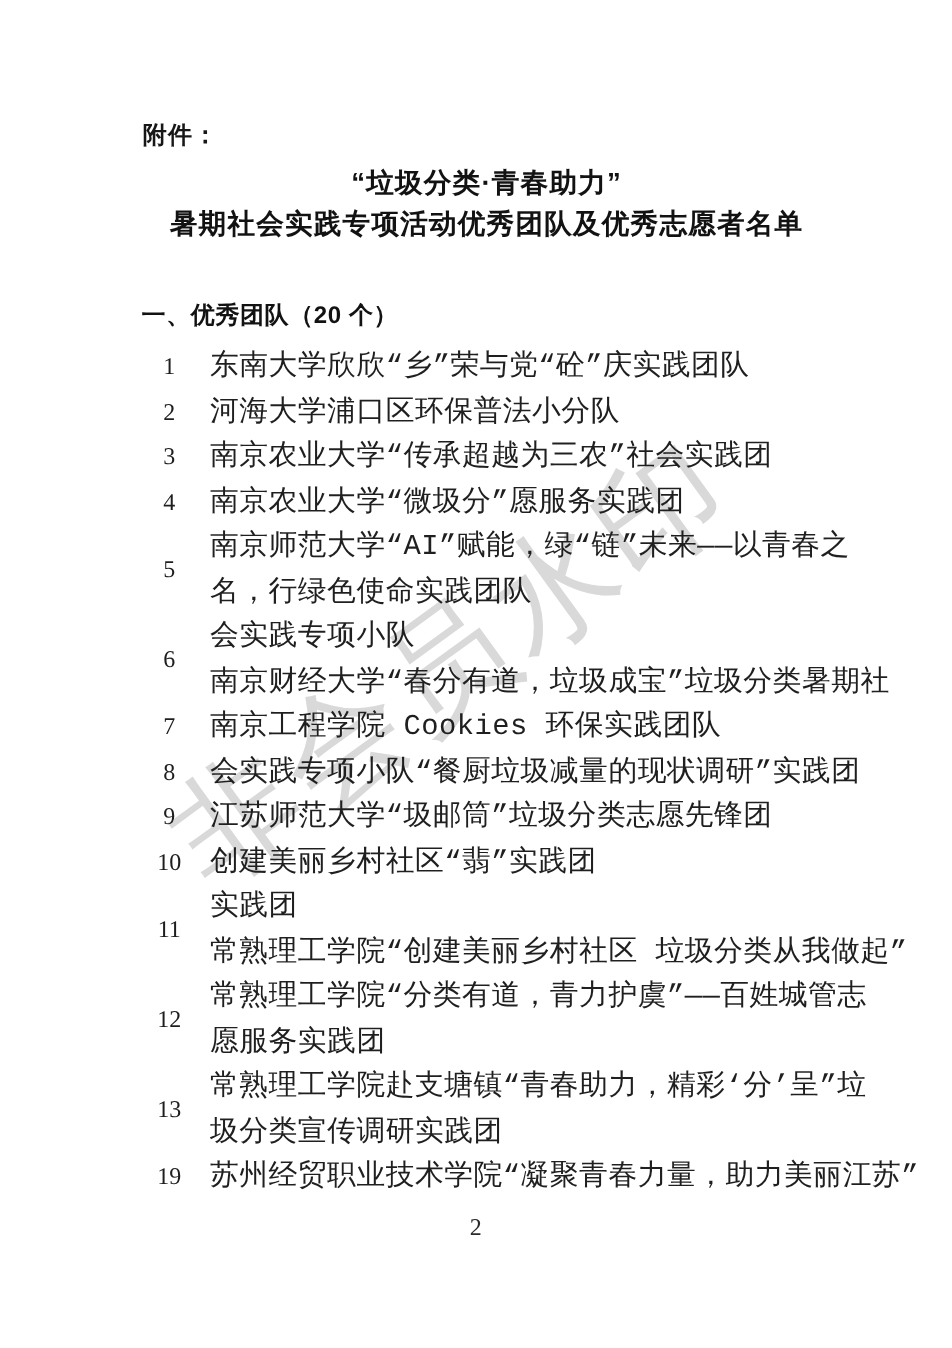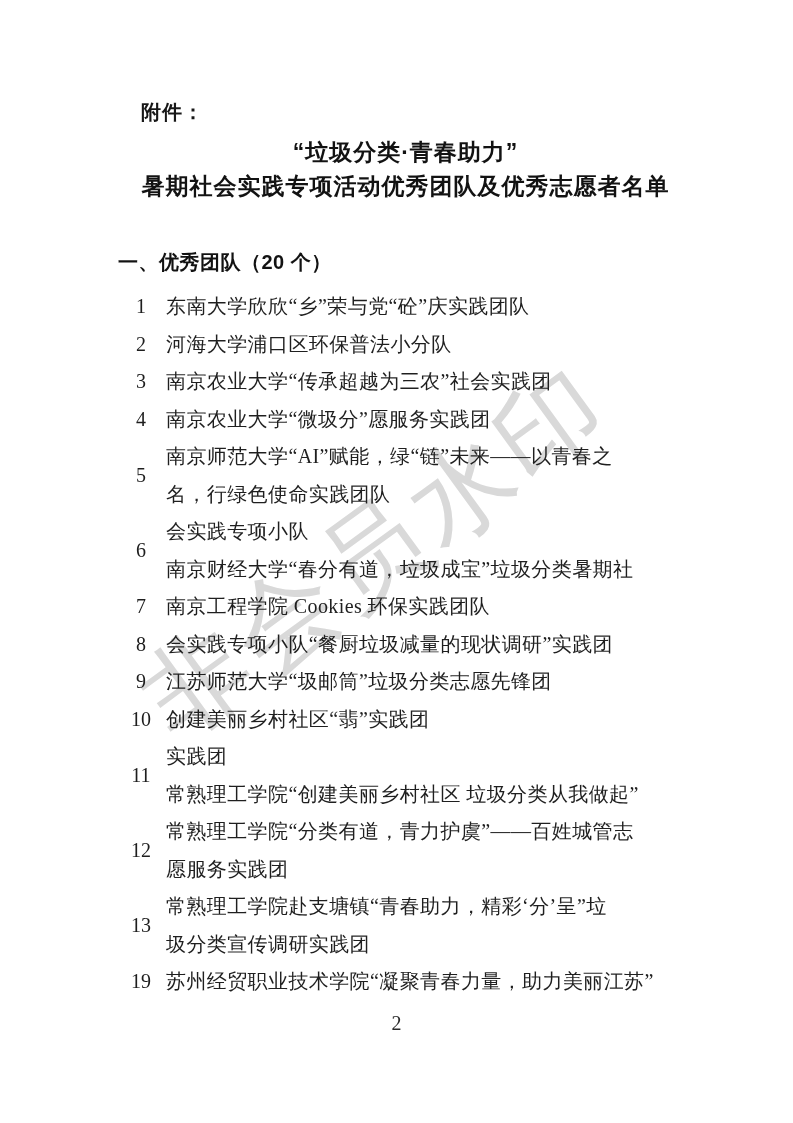--- a/index.html
+++ b/index.html
@@ -28,21 +28,20 @@
   .attachment-label {
     position: absolute;
     left: 119px;
     top: 99px;
     font-family: "Liberation Sans", "DejaVu Sans", sans-serif;
     font-weight: bold;
     font-size: 20px;
     letter-spacing: 1px;
     color: #171717;
     z-index: 1;
-    margin-left: 22px;
   }
   .doc-title {
     position: absolute;
     left: 9px;
     width: 793px;
     text-align: center;
     font-family: "Liberation Sans", "DejaVu Sans", sans-serif;
     font-weight: bold;
     font-size: 23px;
     letter-spacing: 1px;
@@ -74,26 +73,27 @@
   .team-row { display: flex; align-items: center; }
   .team-num {
     flex: none;
     width: 40px;
     text-align: center;
     font-size: 20px;
     line-height: 37.5px;
     color: #1e1e1e;
   }
   .team-text {
-    margin-left: 5px;
+    margin-left: 14px;
     width: 523px;
-    font-size: 20px;
+    font-size: 24px;
     line-height: 37.5px;
     letter-spacing: 0.4px;
     color: #1f1f1f;
+    font-family: Liberation Mono, monospace;
   }
   .team-line { white-space: nowrap; }
   .page-number {
     position: absolute;
     top: 1012px;
     left: 0;
     width: 793px;
     text-align: center;
     font-size: 20px;
     color: #2a2a2a;

